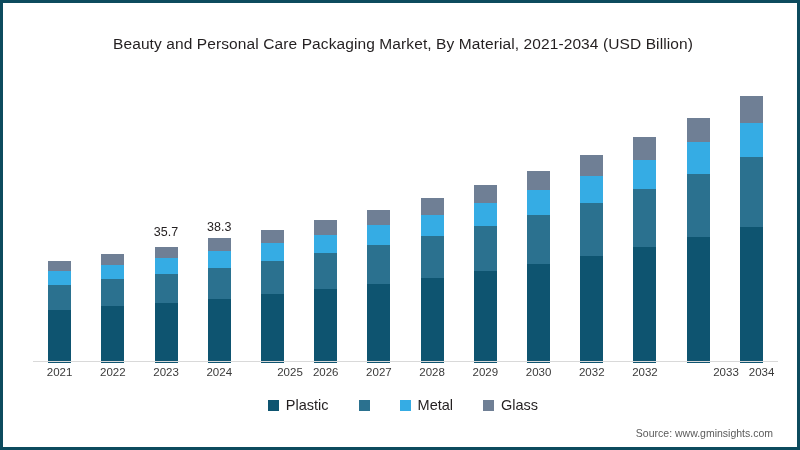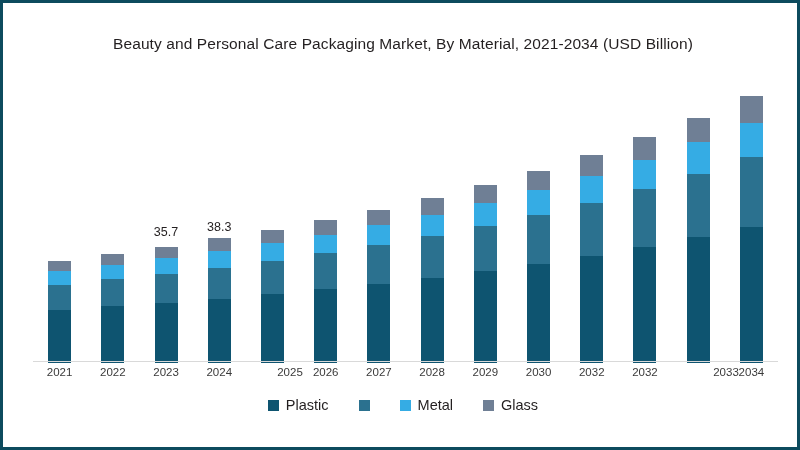--- a/index.html
+++ b/index.html
@@ -248,34 +248,35 @@
       <div class="x-tick" style="left: 163.25px;">2024</div>
       <div class="x-tick" style="left: 234px;">2025</div>
       <div class="x-tick" style="left: 269.679px;">2026</div>
       <div class="x-tick" style="left: 322.893px;">2027</div>
       <div class="x-tick" style="left: 376.107px;">2028</div>
       <div class="x-tick" style="left: 429.321px;">2029</div>
       <div class="x-tick" style="left: 482.536px;">2030</div>
       <div class="x-tick" style="left: 535.75px;">2032</div>
       <div class="x-tick" style="left: 588.964px;">2032</div>
       <div class="x-tick" style="left: 670px;">2033</div>
-      <div class="x-tick" style="left: 695.393px;">2034</div>
+      <div class="x-tick" style="left: 695.393px; text-align: right;">2034</div>
     </div>
 
   <div id="legend">
       <div class="legend-item">
         <span class="legend-swatch" style="background: rgb(14, 84, 112);"></span>
         <span>Plastic</span>
       </div>
       <div class="legend-item">
         <span class="legend-swatch" style="background: rgb(43, 113, 143);"></span>
       </div>
       <div class="legend-item">
         <span class="legend-swatch" style="background: rgb(53, 172, 228);"></span>
         <span>Metal</span>
       </div>
       <div class="legend-item">
         <span class="legend-swatch" style="background: rgb(111, 127, 149);"></span>
         <span>Glass</span>
       </div>
     </div>
 
+  <div id="source">Source: www.gminsights.com</div>
 </div>
 
 </body></html>

